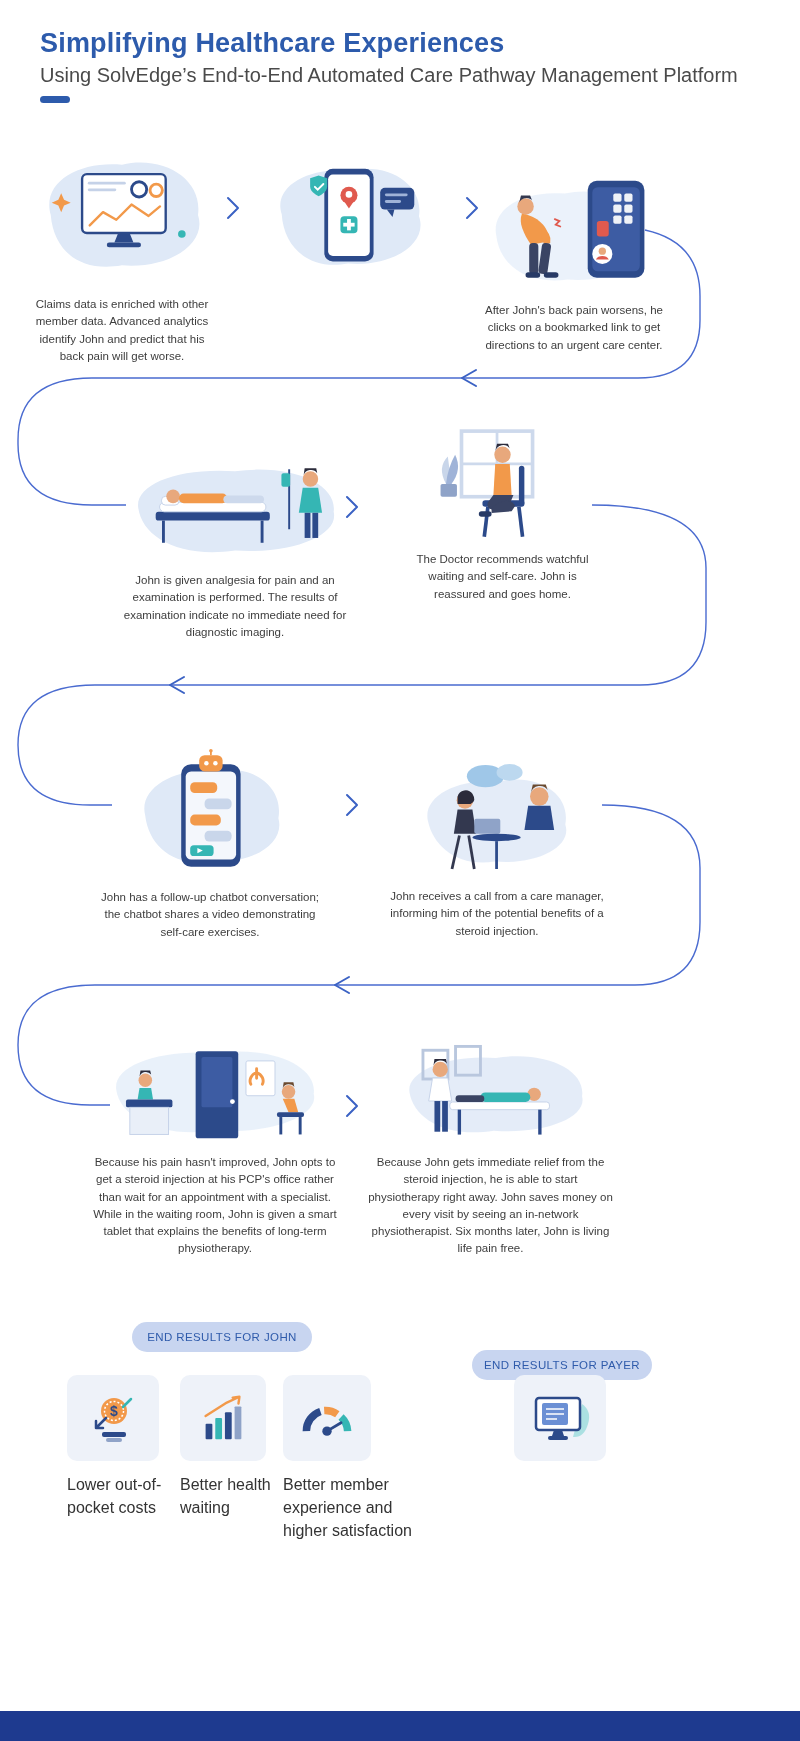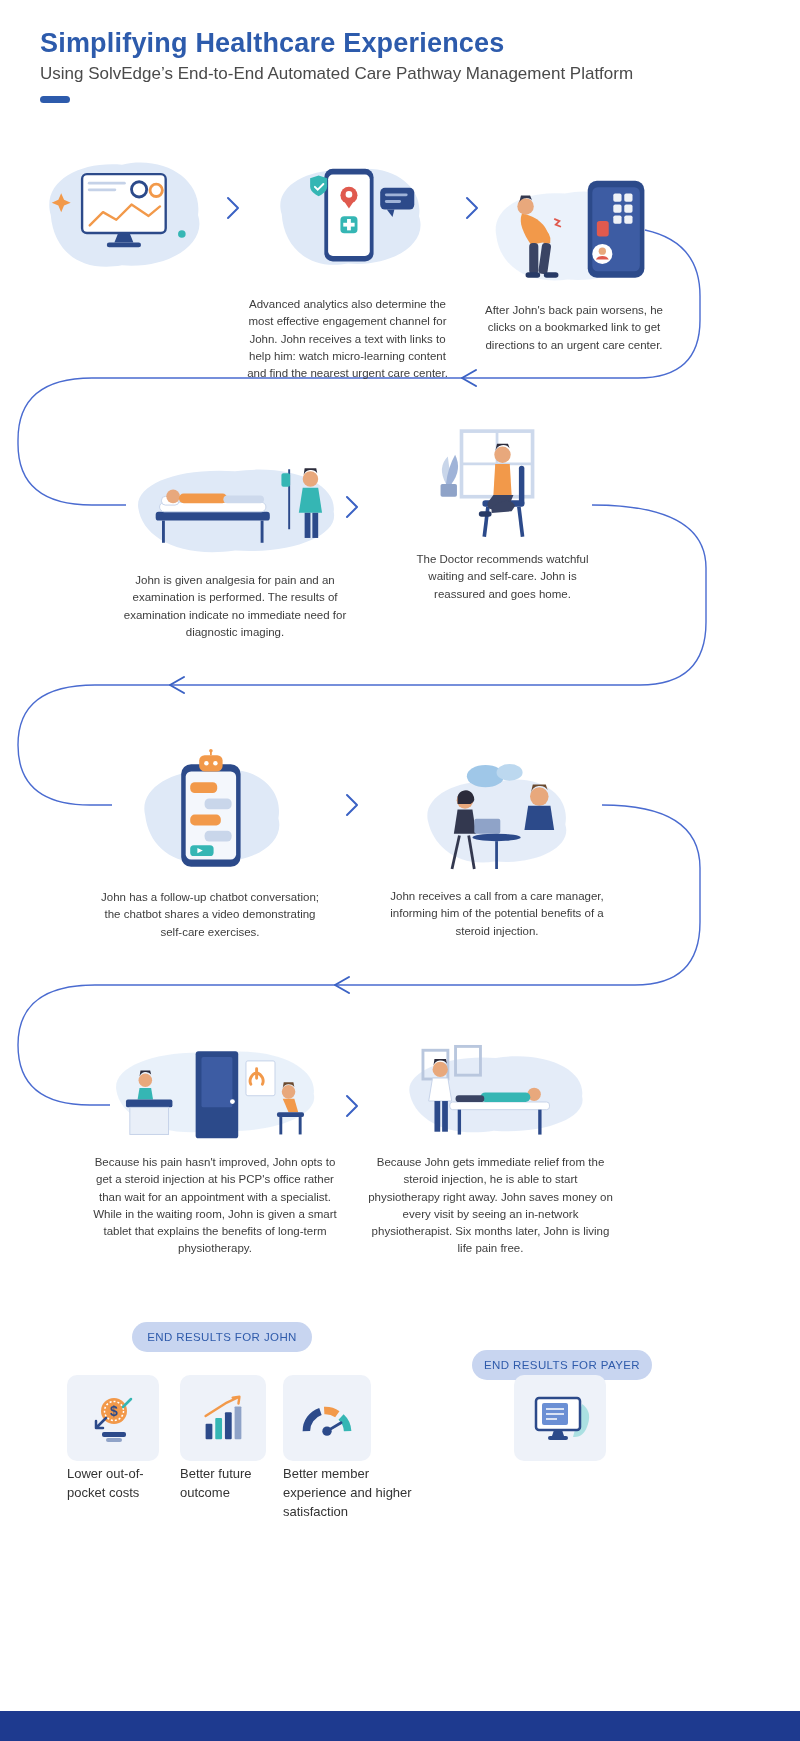--- a/index.html
+++ b/index.html
@@ -1,38 +1,38 @@
 <!DOCTYPE html>
 <html><head>
 <meta charset="utf-8">
 <style>
   * { margin:0; padding:0; box-sizing:border-box; }
   body { background:#ffffff; font-family:"Liberation Sans", sans-serif; }
   .page { position:relative; width:800px; height:1741px; margin:0 auto; background:#fff; overflow:hidden; }
 
   
   .page-title { position:absolute; left:40px; top:28px; font-size:27px; font-weight:700; color:#2d5bac; letter-spacing:.2px; }
-  .page-subtitle { position:absolute; left:40px; top:64px; font-size:17px; color:#4a4a4a; }
+  .page-subtitle { position:absolute; left:40px; top:64px; font-size:20px; color:#4a4a4a; }
   .title-dash { position:absolute; left:40px; top:96px; width:30px; height:7px; border-radius:4px; background:#2d5bac; }
 
   
   .overlay { position:absolute; left:0; top:0; width:800px; height:1741px; z-index:0; }
 
   
   .step { position:absolute; z-index:1; display:flex; flex-direction:column; align-items:center; }
   .step .caption { font-size:11.5px; line-height:1.5; color:#3d3d3d; text-align:center; margin-top:6px; }
   .ill { display:block; }
 
   
   .badge { position:absolute; width:180px; height:30px; border-radius:16px; background:#c8d5f0;
            color:#2f5bab; font-size:11.5px; font-weight:400; letter-spacing:.4px;
            display:flex; align-items:center; justify-content:center; z-index:1; }
   .result-item { position:absolute; z-index:1; }
   .tile { background:#eef2f9; border-radius:10px; display:flex; align-items:center; justify-content:center; }
-  .result-caption { font-size:13px; line-height:1.45; color:#333; margin-top:4px; }
+  .result-caption { font-size:16px; line-height:1.45; color:#333; margin-top:12px; }
 
   .footer-bar { position:absolute; left:0; bottom:0; width:800px; height:30px; background:#1e3a8f; z-index:2; }
 </style>
 </head>
 <body>
 
 <div class="page">
 
   <h1 class="page-title">Simplifying Healthcare Experiences</h1>
   <div class="page-subtitle">Using SolvEdge’s End-to-End Automated Care Pathway Management Platform</div>
@@ -63,41 +63,41 @@
       <circle cx="118" cy="48" r="8" fill="none" stroke="#2c4a8a" stroke-width="3"></circle>
       <circle cx="136" cy="49" r="6.5" fill="none" stroke="#f2994a" stroke-width="3"></circle>
       <rect x="64" y="40" width="40" height="3" rx="1.5" fill="#c5d2e8"></rect>
       <rect x="64" y="47" width="30" height="3" rx="1.5" fill="#c5d2e8"></rect>
       <polyline points="66,86 80,72 94,80 110,64 128,76 140,66" fill="none" stroke="#f2994a" stroke-width="2.5" stroke-linecap="round" stroke-linejoin="round"></polyline>
       <path d="M96,94 L108,94 L112,104 L92,104 Z" fill="#2c4a8a"></path>
       <rect x="84" y="104" width="36" height="5" rx="2.5" fill="#2c4a8a"></rect>
       <path d="M36,52 l3,7 7,3 -7,3 -3,7 -3,-7 -7,-3 7,-3 Z" fill="#f2994a"></path>
       <circle cx="163" cy="95" r="4" fill="#35b6b4"></circle>
     </svg>
+    <div class="caption" style="width:190px;">Claims data is enriched with other member data. Advanced analytics identify John and predict that his back pain will get worse.</div>
   </div>
 
   <div class="step" style="left:240px; top:148px; width:215px;">
     <svg class="ill" width="200" height="142" viewBox="0 0 200 150">
       <path d="M30,70 C20,40 60,20 100,24 C145,14 180,40 175,72 C185,100 148,126 100,122 C58,130 32,104 30,70 Z" fill="#dfe9f7"></path>
       <rect x="75" y="22" width="52" height="98" rx="9" fill="#2c4a8a"></rect>
       <rect x="79" y="28" width="44" height="86" rx="5" fill="#fff"></rect>
       <path d="M101,64 L93,52 L109,52 Z" fill="#e05a4e"></path>
       <circle cx="101" cy="50" r="9" fill="#e05a4e"></circle>
       <circle cx="101" cy="49" r="3.5" fill="#fff"></circle>
       <rect x="92" y="72" width="18" height="18" rx="4" fill="#35b6b4"></rect>
       <rect x="99" y="75" width="4" height="12" fill="#fff"></rect>
       <rect x="95" y="79" width="12" height="4" fill="#fff"></rect>
       <path d="M60,32 l9,-3 9,3 v9 c0,6 -9,10 -9,10 s-9,-4 -9,-10 Z" fill="#35b6b4"></path>
       <path d="M65,41 l3,3 6,-6" stroke="#fff" stroke-width="2" fill="none" stroke-linecap="round"></path>
       <rect x="134" y="42" width="36" height="23" rx="5" fill="#2c4a8a"></rect>
       <rect x="139" y="48" width="24" height="3" rx="1.5" fill="#9fb3d8"></rect>
       <rect x="139" y="55" width="17" height="3" rx="1.5" fill="#9fb3d8"></rect>
       <path d="M141,65 l6,8 2,-8 Z" fill="#2c4a8a"></path>
     </svg>
-    <div class="caption" style="width:215px;">Advanced analytics also determine the most effective engagement channel for John. John receives a text with links to help him: watch micro-learning content and find the nearest urgent care center.</div>
   </div>
 
   <div class="step" style="left:468px; top:168px; width:212px;">
     <svg class="ill" width="200" height="128" viewBox="0 0 210 140">
       <path d="M20,74 C14,44 50,24 95,28 C140,18 180,42 176,76 C184,104 146,126 98,122 C52,128 24,106 20,74 Z" fill="#e3edf9" opacity="0.7"></path>
       <rect x="120" y="14" width="62" height="106" rx="10" fill="#2c4a8a"></rect>
       <rect x="125" y="21" width="52" height="92" rx="6" fill="#3d5ca3"></rect>
       <g fill="#fff" opacity="0.92">
         <rect x="148" y="28" width="9" height="9" rx="2"></rect>
           <rect x="160" y="28" width="9" height="9" rx="2"></rect>
@@ -271,21 +271,21 @@
   <div class="result-item" style="left:180px; top:1375px; width:100px;">
     <div class="tile" style="width:86px; height:86px;">
       <svg width="58" height="58" viewBox="0 0 60 60">
         <rect x="12" y="36" width="7" height="16" rx="1" fill="#2c4a8a"></rect>
         <rect x="22" y="30" width="7" height="22" rx="1" fill="#35b6b4"></rect>
         <rect x="32" y="24" width="7" height="28" rx="1" fill="#2c4a8a"></rect>
         <rect x="42" y="18" width="7" height="34" rx="1" fill="#8fa3c8"></rect>
         <path d="M12,28 L34,14 L47,8 M47,8 l-7,1 M47,8 l-1,7" stroke="#f2994a" stroke-width="2.5" fill="none" stroke-linecap="round" stroke-linejoin="round"></path>
       </svg>
     </div>
-    <div class="result-caption">Better future outcome</div>
+    <div class="result-caption">Better health waiting</div>
   </div>
 
   <div class="result-item" style="left:283px; top:1375px; width:132px;">
     <div class="tile" style="width:88px; height:86px;">
       <svg width="60" height="58" viewBox="0 0 64 56">
         <path d="M10,42 A22,22 0 0,1 25,21" fill="none" stroke="#2c4a8a" stroke-width="8"></path>
         <path d="M29,20 A22,22 0 0,1 43,24" fill="none" stroke="#f2994a" stroke-width="8"></path>
         <path d="M47,27 A22,22 0 0,1 54,42" fill="none" stroke="#35b6b4" stroke-width="8"></path>
         <path d="M32,42 L47,33" stroke="#2c4a8a" stroke-width="3" stroke-linecap="round"></path>
         <circle cx="32" cy="42" r="5" fill="#2c4a8a"></circle>

